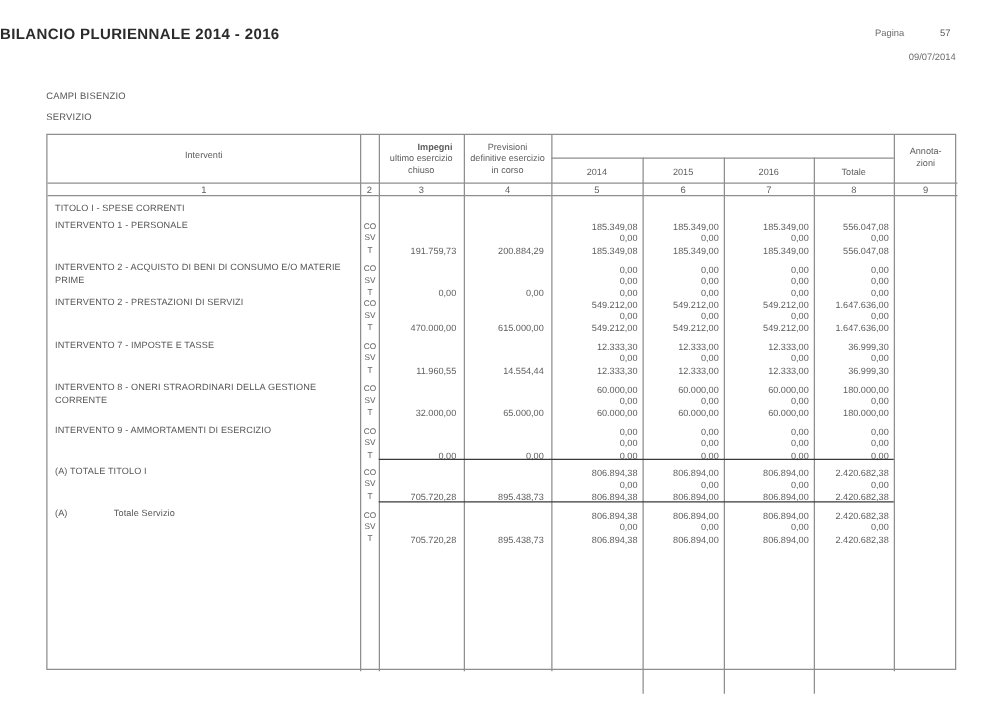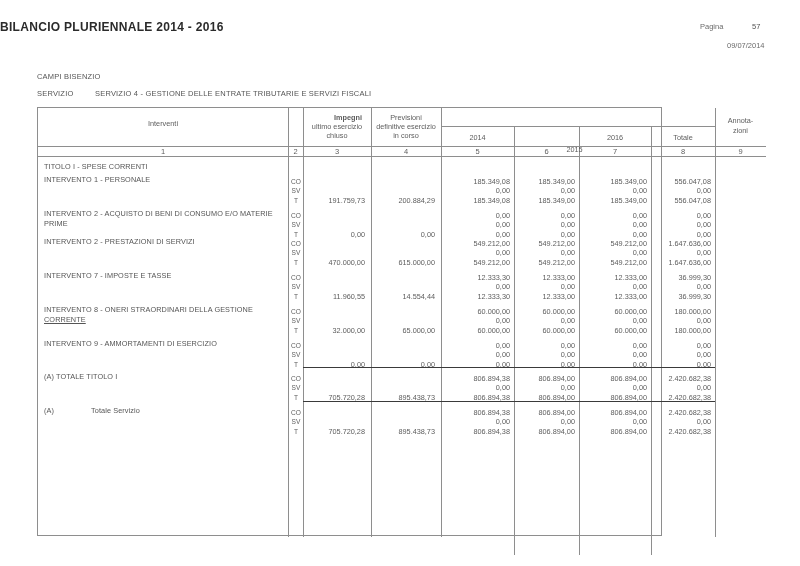--- a/index.html
+++ b/index.html
@@ -74,21 +74,21 @@
     font-size: 7.5px;
     letter-spacing: 0.2px;
     color: #555555;
   }
 
   
   #table-frame {
     position: absolute;
     left: 37px;
     top: 107px;
-    width: 625px;
+    width: 728px;
     height: 429px;
     border: 1px solid #8e8e8e;
     box-sizing: border-box;
   }
   .vline {
     position: absolute;
     top: 0;
     width: 0;
     border-left: 1px solid #8e8e8e;
   }
@@ -146,21 +146,20 @@
 
 <div class="page">
 
   <div id="doc-title">BILANCIO PLURIENNALE 2014 - 2016</div>
   <div id="page-label">Pagina</div>
   <div id="page-number">57</div>
   <div id="doc-date">09/07/2014</div>
 
   <div id="entity-name">CAMPI BISENZIO</div>
   <div id="service-label">SERVIZIO</div>
-  <div id="service-value">SERVIZIO 4 - GESTIONE DELLE ENTRATE TRIBUTARIE E SERVIZI FISCALI</div>
 
   <div id="table-frame">
 
     <div class="vline" style="left:250px;  height:429px;"></div>
     <div class="vline" style="left:265px;  height:429px;"></div>
     <div class="vline" style="left:333px;  height:429px;"></div>
     <div class="vline" style="left:403px;  height:429px;"></div>
     <div class="vline" style="left:476px;  height:429px; top:18px;"></div>
     <div class="vline" style="left:541px;  height:429px; top:18px;"></div>
     <div class="vline" style="left:613px;  height:429px; top:18px;"></div>
@@ -175,21 +174,21 @@
     <div class="hdr-cell" style="left:276px; top:5px; width:68px;font-weight:bold;">Impegni</div>
     <div class="hdr-cell" style="left:265px; top:14px; width:68px;">ultimo esercizio</div>
     <div class="hdr-cell" style="left:265px; top:23px; width:68px;">chiuso</div>
 
     <div class="hdr-cell" style="left:333px; top:5px; width:70px;">Previsioni</div>
     <div class="hdr-cell" style="left:333px; top:14px; width:70px;">definitive esercizio</div>
     <div class="hdr-cell" style="left:333px; top:23px; width:70px;">in corso</div>
 
 
     <div class="hdr-cell" style="left:403px; top:25px; width:73px;">2014</div>
-    <div class="hdr-cell" style="left:476px; top:37px; width:65px;padding-left:28px;">2015</div>
+    <div class="hdr-cell" style="left:476px; top:25px; width:65px;">2015</div>
     <div class="hdr-cell" style="left:541px; top:25px; width:72px;">2016</div>
     <div class="hdr-cell" style="left:613px; top:25px; width:64px;">Totale</div>
 
     <div class="hdr-cell" style="left:677px; top:8px; width:51px;">Annota-</div>
     <div class="hdr-cell" style="left:677px; top:18px; width:51px;">zioni</div>
 
     <div class="numrow-cell" style="left:0;     top:39px; width:250px;">1</div>
     <div class="numrow-cell" style="left:250px; top:39px; width:15px;">2</div>
     <div class="numrow-cell" style="left:265px; top:39px; width:68px;">3</div>
     <div class="numrow-cell" style="left:333px; top:39px; width:70px;">4</div>
@@ -269,21 +268,21 @@
         <div class="amt" style="left: 478px; width: 59px; top: 165px;">12.333,00</div>
         <div class="amt" style="left: 478px; width: 59px; top: 174.4px;">0,00</div>
         <div class="amt" style="left: 478px; width: 59px; top: 183.8px;">12.333,00</div>
         <div class="amt" style="left: 543px; width: 66px; top: 165px;">12.333,00</div>
         <div class="amt" style="left: 543px; width: 66px; top: 174.4px;">0,00</div>
         <div class="amt" style="left: 543px; width: 66px; top: 183.8px;">12.333,00</div>
         <div class="amt" style="left: 615px; width: 58px; top: 165px;">36.999,30</div>
         <div class="amt" style="left: 615px; width: 58px; top: 174.4px;">0,00</div>
         <div class="amt" style="left: 615px; width: 58px; top: 183.8px;">36.999,30</div>
         <div class="row-label" style="left: 6px; top: 197px;">INTERVENTO 8 - ONERI STRAORDINARI DELLA GESTIONE</div>
-        <div class="row-label" style="left: 6px; top: 207px; text-decoration: underline;">CORRENTE</div>
+        <div class="row-label" style="left: 6px; top: 207px;">CORRENTE</div>
         <div class="cosvt" style="left: 251px; top: 199px;">CO</div>
         <div class="cosvt" style="left: 251px; top: 208.4px;">SV</div>
         <div class="cosvt" style="left: 251px; top: 217.8px;">T</div>
         <div class="amt" style="left: 267px; width: 60px; top: 217.8px;">32.000,00</div>
         <div class="amt" style="left: 335px; width: 62px; top: 217.8px;">65.000,00</div>
         <div class="amt" style="left: 405px; width: 67px; top: 199px;">60.000,00</div>
         <div class="amt" style="left: 405px; width: 67px; top: 208.4px;">0,00</div>
         <div class="amt" style="left: 405px; width: 67px; top: 217.8px;">60.000,00</div>
         <div class="amt" style="left: 478px; width: 59px; top: 199px;">60.000,00</div>
         <div class="amt" style="left: 478px; width: 59px; top: 208.4px;">0,00</div>

